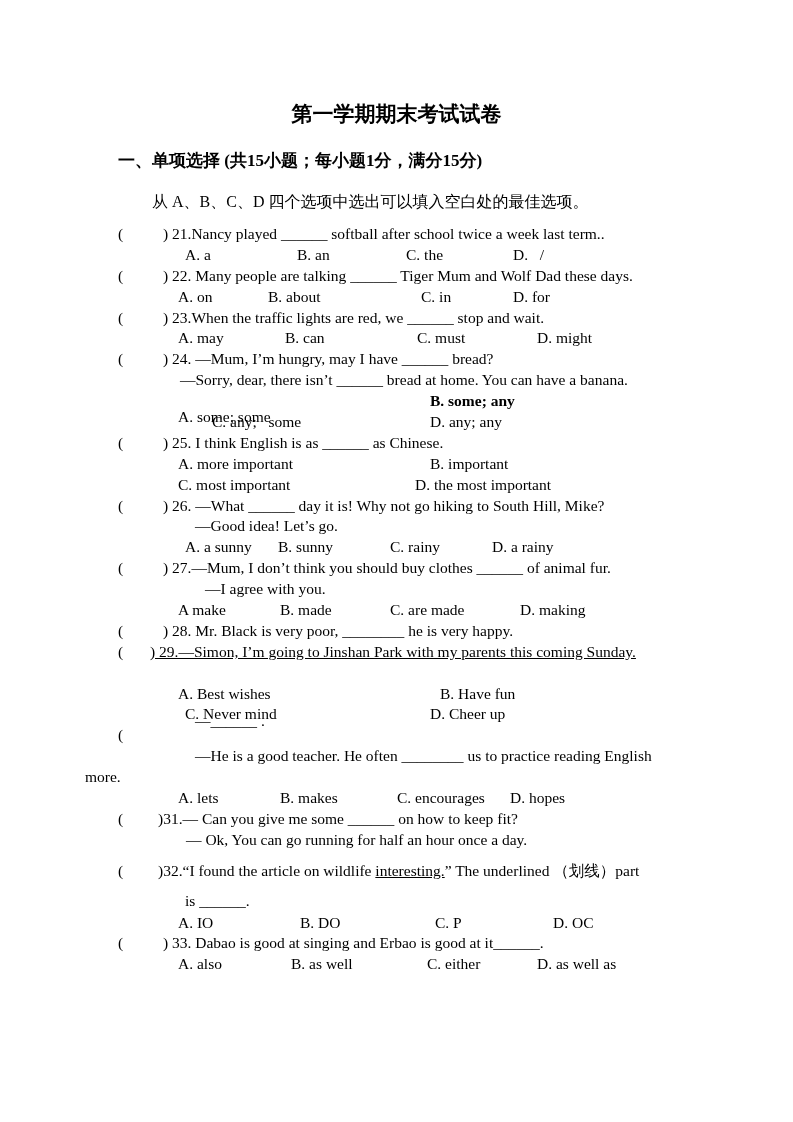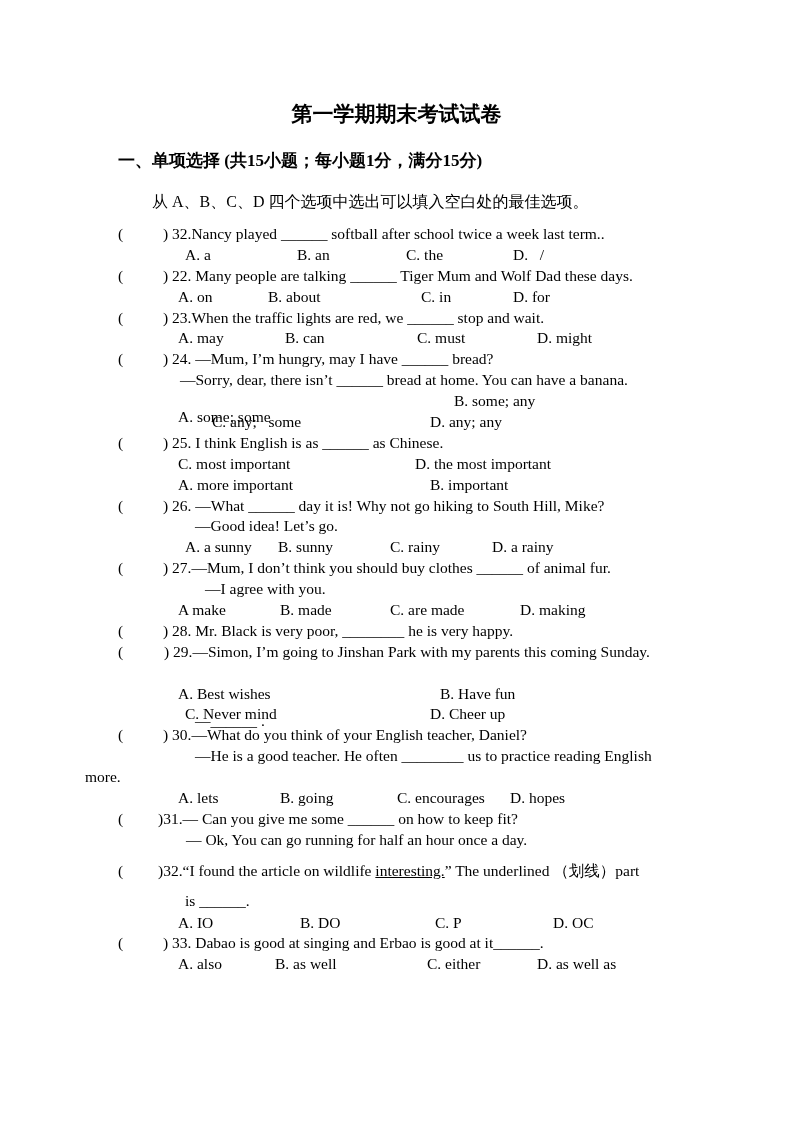--- a/index.html
+++ b/index.html
@@ -51,21 +51,21 @@
 </head>
 <body>
 
 <div class="page">
   <h1 class="title">第一学期期末考试试卷</h1>
   <div class="section-heading">一、单项选择 (共15小题；每小题1分，满分15分)</div>
   <div class="instruction">从 A、B、C、D 四个选项中选出可以填入空白处的最佳选项。</div>
   <div class="lines" id="lines">
       <div class="line">
         <span class="seg" style="left: 118px;"><span>(</span></span>
-        <span class="seg" style="left: 163px;"><span>) 32.Nancy played ______ softball after school twice a week last term..</span></span>
+        <span class="seg" style="left: 163px;"><span>) 21.Nancy played ______ softball after school twice a week last term..</span></span>
       </div>
       <div class="line">
         <span class="seg" style="left: 185px;"><span>A. a</span></span>
         <span class="seg" style="left: 297px;"><span>B. an</span></span>
         <span class="seg" style="left: 406px;"><span>C. the</span></span>
         <span class="seg" style="left: 513px;"><span>D.   /</span></span>
       </div>
       <div class="line">
         <span class="seg" style="left: 118px;"><span>(</span></span>
         <span class="seg" style="left: 163px;"><span>) 22. Many people are talking ______ Tiger Mum and Wolf Dad these days.</span></span>
@@ -88,37 +88,37 @@
       </div>
       <div class="line">
         <span class="seg" style="left: 118px;"><span>(</span></span>
         <span class="seg" style="left: 163px;"><span>) 24. —Mum, I’m hungry, may I have ______ bread?</span></span>
       </div>
       <div class="line">
         <span class="seg" style="left: 180px;"><span>—Sorry, dear, there isn’t ______ bread at home. You can have a banana.</span></span>
       </div>
       <div class="line">
         <span class="seg" style="left: 178px; margin-top: 16px;"><span>A. some; some</span></span>
-        <span class="seg" style="left: 454px;"><span>B. some; any</span></span>
+        <span class="seg" style="left: 430px; font-weight: bold;"><span>B. some; any</span></span>
       </div>
       <div class="line">
         <span class="seg" style="left: 178px; margin-left: 34px;"><span>C. any;   some</span></span>
         <span class="seg" style="left: 430px;"><span>D. any; any</span></span>
       </div>
       <div class="line">
         <span class="seg" style="left: 118px;"><span>(</span></span>
         <span class="seg" style="left: 163px;"><span>) 25. I think English is as ______ as Chinese.</span></span>
       </div>
       <div class="line">
+        <span class="seg" style="left: 178px;"><span>A. more important</span></span>
+        <span class="seg" style="left: 430px;"><span>B. important</span></span>
+      </div>
+      <div class="line">
         <span class="seg" style="left: 178px;"><span>C. most important</span></span>
         <span class="seg" style="left: 415px;"><span>D. the most important</span></span>
-      </div>
-      <div class="line">
-        <span class="seg" style="left: 178px;"><span>A. more important</span></span>
-        <span class="seg" style="left: 430px;"><span>B. important</span></span>
       </div>
       <div class="line">
         <span class="seg" style="left: 118px;"><span>(</span></span>
         <span class="seg" style="left: 163px;"><span>) 26. —What ______ day it is! Why not go hiking to South Hill, Mike?</span></span>
       </div>
       <div class="line">
         <span class="seg" style="left: 195px;"><span>—Good idea! Let’s go.</span></span>
       </div>
       <div class="line">
         <span class="seg" style="left: 185px;"><span>A. a sunny</span></span>
@@ -138,46 +138,45 @@
         <span class="seg" style="left: 280px;"><span>B. made</span></span>
         <span class="seg" style="left: 390px;"><span>C. are made</span></span>
         <span class="seg" style="left: 520px;"><span>D. making</span></span>
       </div>
       <div class="line">
         <span class="seg" style="left: 118px;"><span>(</span></span>
         <span class="seg" style="left: 163px;"><span>) 28. Mr. Black is very poor, ________ he is very happy.</span></span>
       </div>
       <div class="line">
         <span class="seg" style="left: 118px;"><span>(</span></span>
-        <span class="seg" style="left: 164px;"><span>) 29.—Simon, I’m going to Jinshan Park with my parents this coming Sunday.</span></span>
+        <span class="seg" style="left: 150px; text-decoration: underline;"><span>) 29.—Simon, I’m going to Jinshan Park with my parents this coming Sunday.</span></span>
       </div>
       <div class="line">
         <span class="seg" style="left: 195px; margin-top: 48px;"><span>—______ .</span></span>
       </div>
       <div class="line">
         <span class="seg" style="left: 178px;"><span>A. Best wishes</span></span>
         <span class="seg" style="left: 440px;"><span>B. Have fun</span></span>
       </div>
       <div class="line">
         <span class="seg" style="left: 185px;"><span>C. Never mind</span></span>
         <span class="seg" style="left: 430px;"><span>D. Cheer up</span></span>
       </div>
       <div class="line">
         <span class="seg" style="left: 118px;"><span>(</span></span>
-        <span class="seg" style="left: 163px;"><span>) 30.—What do you think of your English teacher, Daniel?</span></span>
       </div>
       <div class="line">
         <span class="seg" style="left: 195px;"><span>—He is a good teacher. He often ________ us to practice reading English</span></span>
       </div>
       <div class="line">
         <span class="seg" style="left: 85px;"><span>more.</span></span>
       </div>
       <div class="line">
         <span class="seg" style="left: 178px;"><span>A. lets</span></span>
-        <span class="seg" style="left: 280px;"><span>B. going</span></span>
+        <span class="seg" style="left: 280px;"><span>B. makes</span></span>
         <span class="seg" style="left: 397px;"><span>C. encourages</span></span>
         <span class="seg" style="left: 510px;"><span>D. hopes</span></span>
       </div>
       <div class="line">
         <span class="seg" style="left: 118px;"><span>(</span></span>
         <span class="seg" style="left: 158px;"><span>)31.— Can you give me some ______ on how to keep fit?</span></span>
       </div>
       <div class="line">
         <span class="seg" style="left: 186px;"><span>— Ok, You can go running for half an hour once a day.</span></span>
       </div>
@@ -193,18 +192,18 @@
         <span class="seg" style="left: 300px;"><span>B. DO</span></span>
         <span class="seg" style="left: 435px;"><span>C. P</span></span>
         <span class="seg" style="left: 553px;"><span>D. OC</span></span>
       </div>
       <div class="line">
         <span class="seg" style="left: 118px;"><span>(</span></span>
         <span class="seg" style="left: 163px;"><span>) 33. Dabao is good at singing and Erbao is good at it______.</span></span>
       </div>
       <div class="line">
         <span class="seg" style="left: 178px;"><span>A. also</span></span>
-        <span class="seg" style="left: 275px;"><span>B. as well</span></span>
+        <span class="seg" style="left: 291px;"><span>B. as well</span></span>
         <span class="seg" style="left: 427px;"><span>C. either</span></span>
         <span class="seg" style="left: 537px;"><span>D. as well as</span></span>
       </div>
     </div>
 </div>
 
 </body></html>

